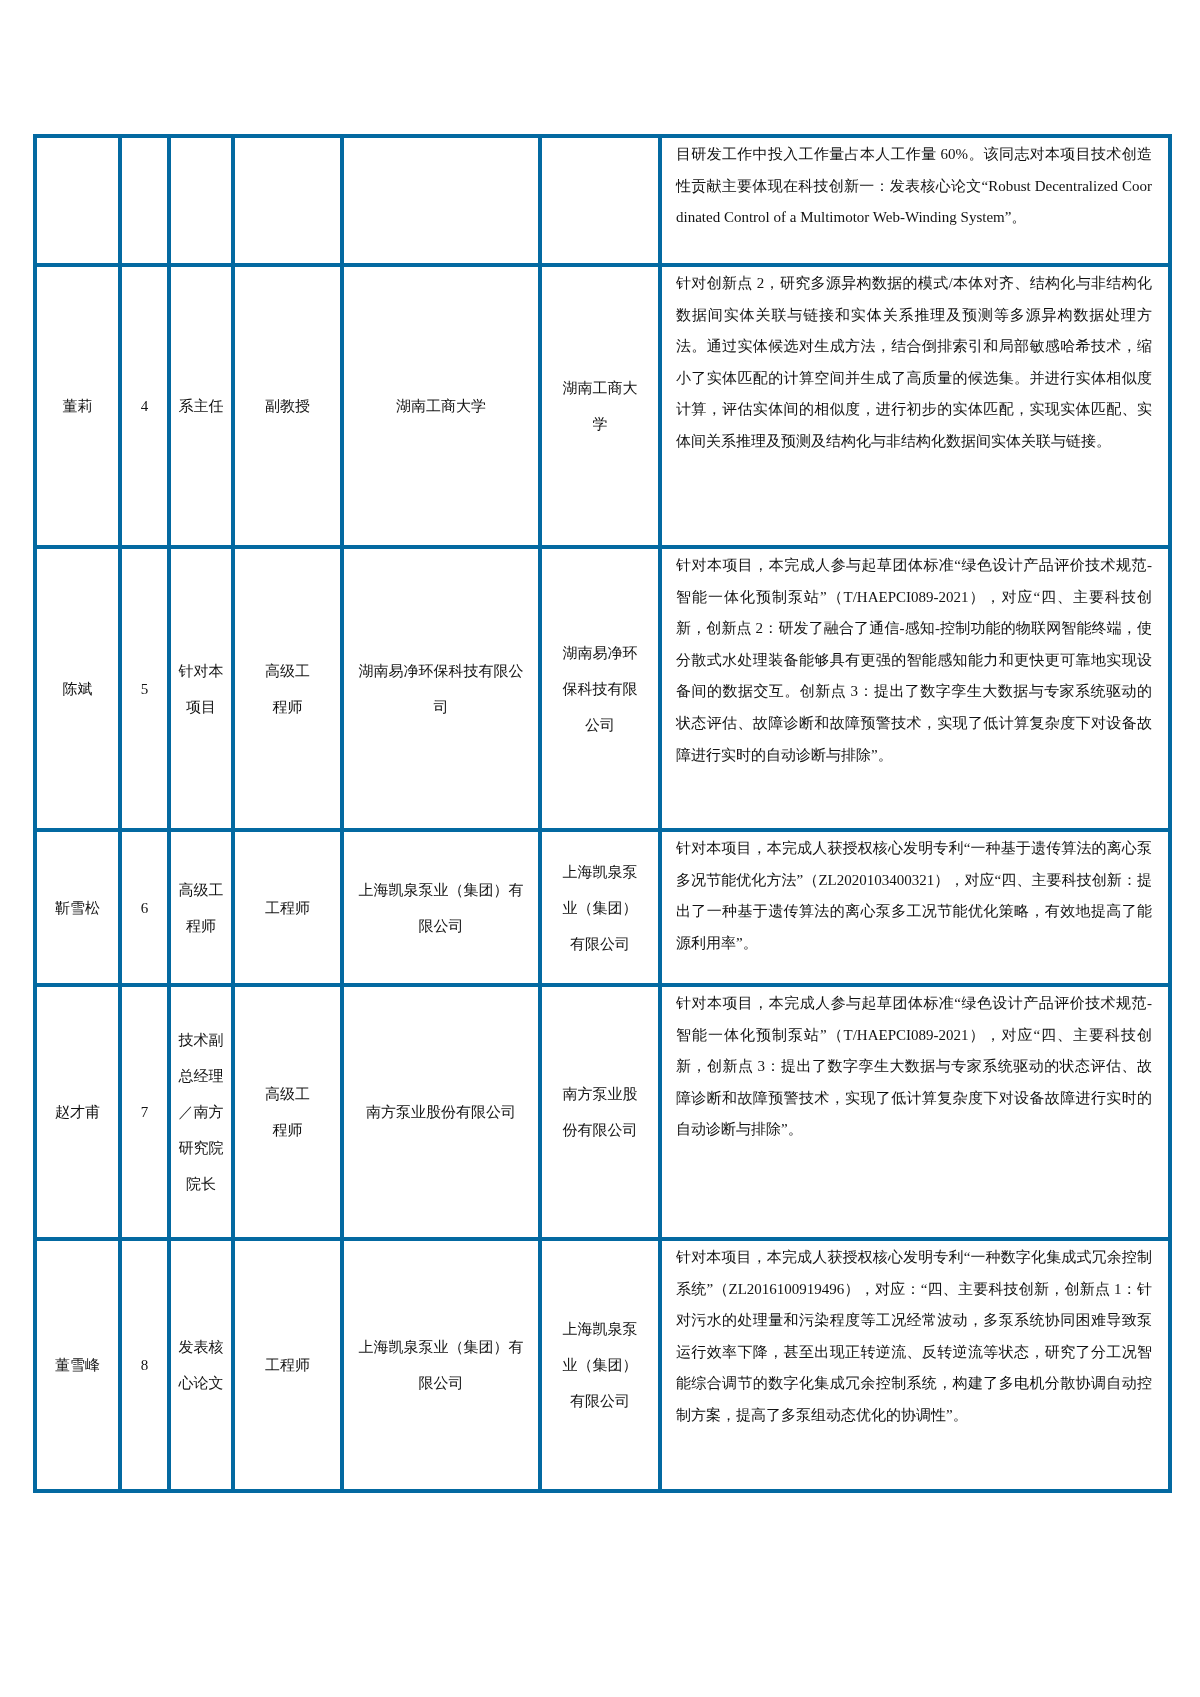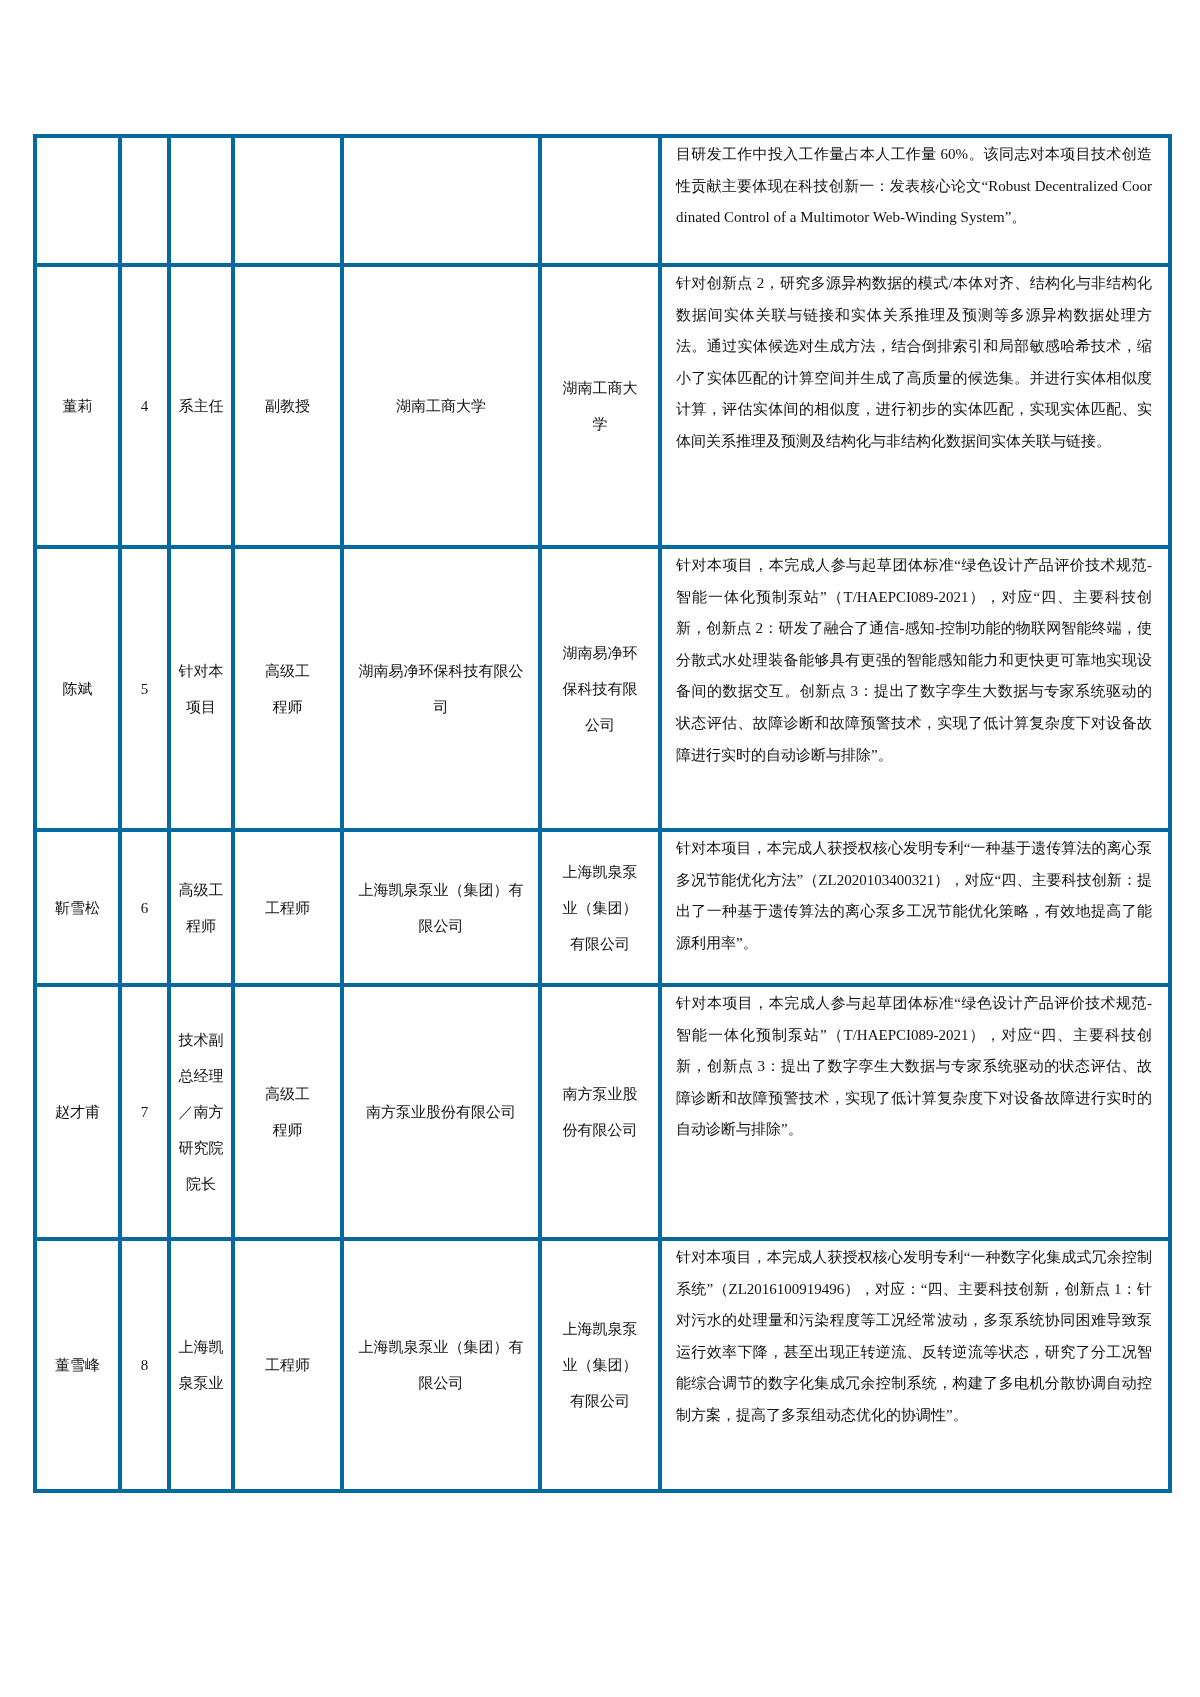--- a/index.html
+++ b/index.html
@@ -107,21 +107,21 @@
         <td class="cc c-no">7</td>
         <td class="cc c-pos">技术副总经理／南方研究院院长</td>
         <td class="cc c-title">高级工程师</td>
         <td class="cc c-unit">南方泵业股份有限公司</td>
         <td class="cc c-cunit">南方泵业股份有限公司</td>
         <td class="c-contrib">针对本项目，本完成人参与起草团体标准“绿色设计产品评价技术规范-智能一体化预制泵站”（T/HAEPCI089-2021），对应“四、主要科技创新，创新点 3：提出了数字孪生大数据与专家系统驱动的状态评估、故障诊断和故障预警技术，实现了低计算复杂度下对设备故障进行实时的自动诊断与排除”。</td>
       </tr>
       <tr class="r5">
         <td class="cc c-name">董雪峰</td>
         <td class="cc c-no">8</td>
-        <td class="cc c-pos">上海凯泉泵业</td>
+        <td class="cc c-pos">发表核心论文</td>
         <td class="cc c-title">工程师</td>
         <td class="cc c-unit">上海凯泉泵业（集团）有限公司</td>
         <td class="cc c-cunit">上海凯泉泵业（集团）有限公司</td>
         <td class="c-contrib">针对本项目，本完成人获授权核心发明专利“一种数字化集成式冗余控制系统”（ZL2016100919496），对应：“四、主要科技创新，创新点 1：针对污水的处理量和污染程度等工况经常波动，多泵系统协同困难导致泵运行效率下降，甚至出现正转逆流、反转逆流等状态，研究了分工况智能综合调节的数字化集成冗余控制系统，构建了多电机分散协调自动控制方案，提高了多泵组动态优化的协调性”。</td>
       </tr>
     </tbody>
   </table>
 </div>
 
 </body></html>

